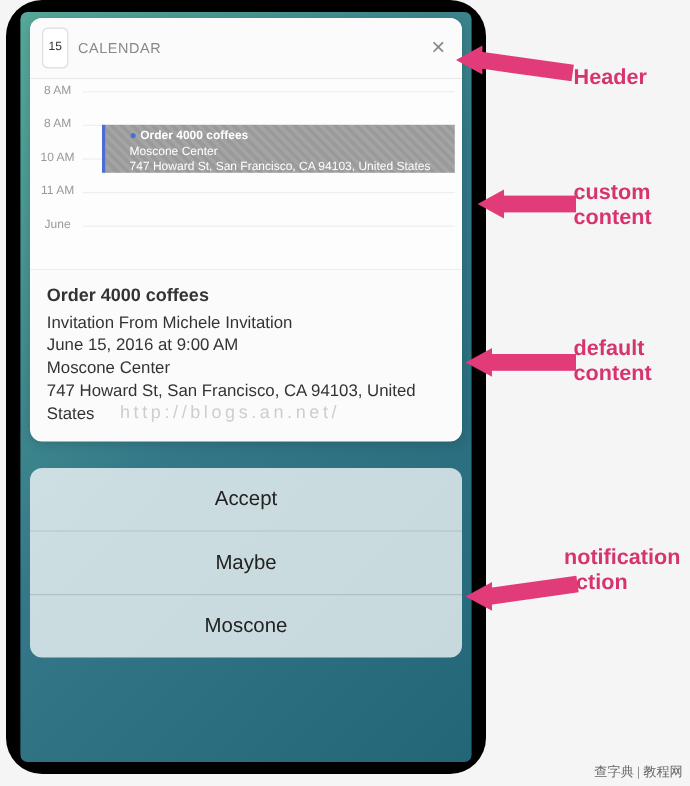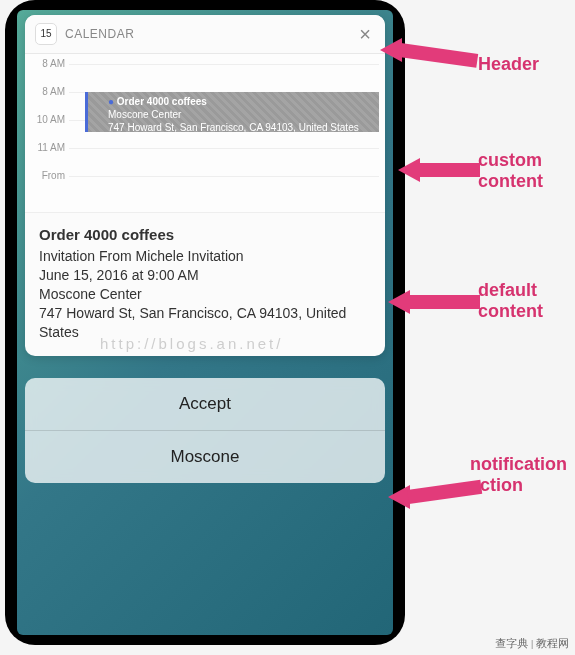--- a/index.html
+++ b/index.html
@@ -38,21 +38,21 @@
     }
     .notif-header {
       display: flex;
       align-items: center;
       padding: 8px 10px;
       border-bottom: 1px solid #e8e8e8;
       background: #fbfbfb;
     }
     .cal-icon {
       width: 22px;
-      height: 22px;
+      height: 34px;
       background: #fff;
       border-radius: 5px;
       border: 1px solid #ddd;
       display: flex;
       flex-direction: column;
       align-items: center;
       justify-content: center;
       font-size: 9px;
       color: #e44;
       font-weight: 400;
@@ -86,21 +86,21 @@
       border-top: 1px solid #eee;
       position: relative;
     }
     .time-label {
       position: absolute;
       left: -38px;
       top: -7px;
       font-size: 10px;
       color: #999;
       width: 34px;
-      text-align: right;
+      text-align: center;
     }
     .event-block {
       position: absolute;
       left: 16px;
       right: 0;
       top: 28px;
       height: 40px;
       background: repeating-linear-gradient(45deg, #9a9a9a, #9a9a9a 3px, #a4a4a4 3px, #a4a4a4 6px);
       border-left: 3px solid #4a6bd8;
       padding: 3px 20px;
@@ -202,21 +202,21 @@
           <div class="time-row">
               <span class="time-label">8 AM</span>
             </div>
           <div class="time-row">
               <span class="time-label">10 AM</span>
             </div>
           <div class="time-row">
               <span class="time-label">11 AM</span>
             </div>
           <div class="time-row">
-              <span class="time-label">From</span>
+              <span class="time-label">June</span>
             </div>
           <div class="event-block">
             <span class="dot">●</span> <span class="et">Order 4000 coffees</span><br>
             <span>Moscone Center</span><br>
             <span>747 Howard St, San Francisco, CA  94103, United States</span>
           </div>
         </div>
       </div>
 
       <div class="default-content">
@@ -224,20 +224,21 @@
         <div>Invitation From Michele Invitation</div>
         <div>June 15, 2016 at 9:00 AM</div>
         <div>Moscone Center</div>
         <div>747 Howard St, San Francisco, CA  94103, United States</div>
       </div>
 
     </div>
 
     <div class="actions-card">
       <div class="action-btn">Accept</div>
+      <div class="action-btn">Maybe</div>
       <div class="action-btn">Moscone</div>
     </div>
 
   </div>
 </div>
 
 <div class="ann-label" style="left:478px; top:54px;">Header</div>
 <div class="ann-label" style="left:478px; top:150px; white-space:pre-line;"><span>custom content</span></div>
 <div class="ann-label" style="left:478px; top:280px; white-space:pre-line;"><span>default content</span></div>
 <div class="ann-label" style="left:470px; top:454px; white-space:pre-line;"><span>notification action</span></div>

